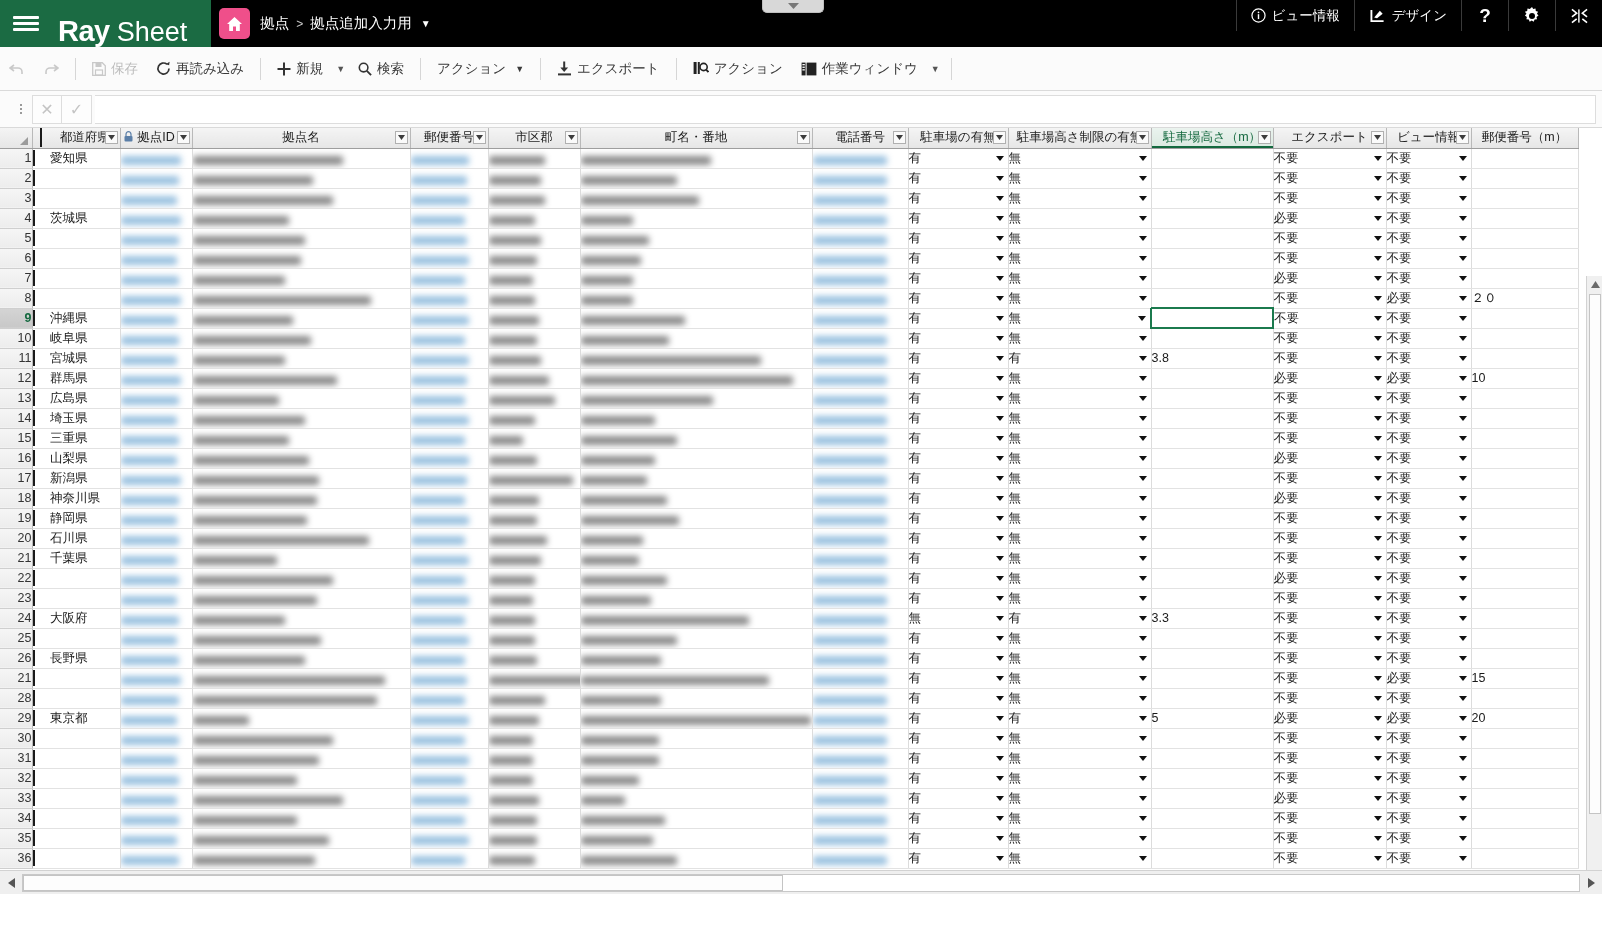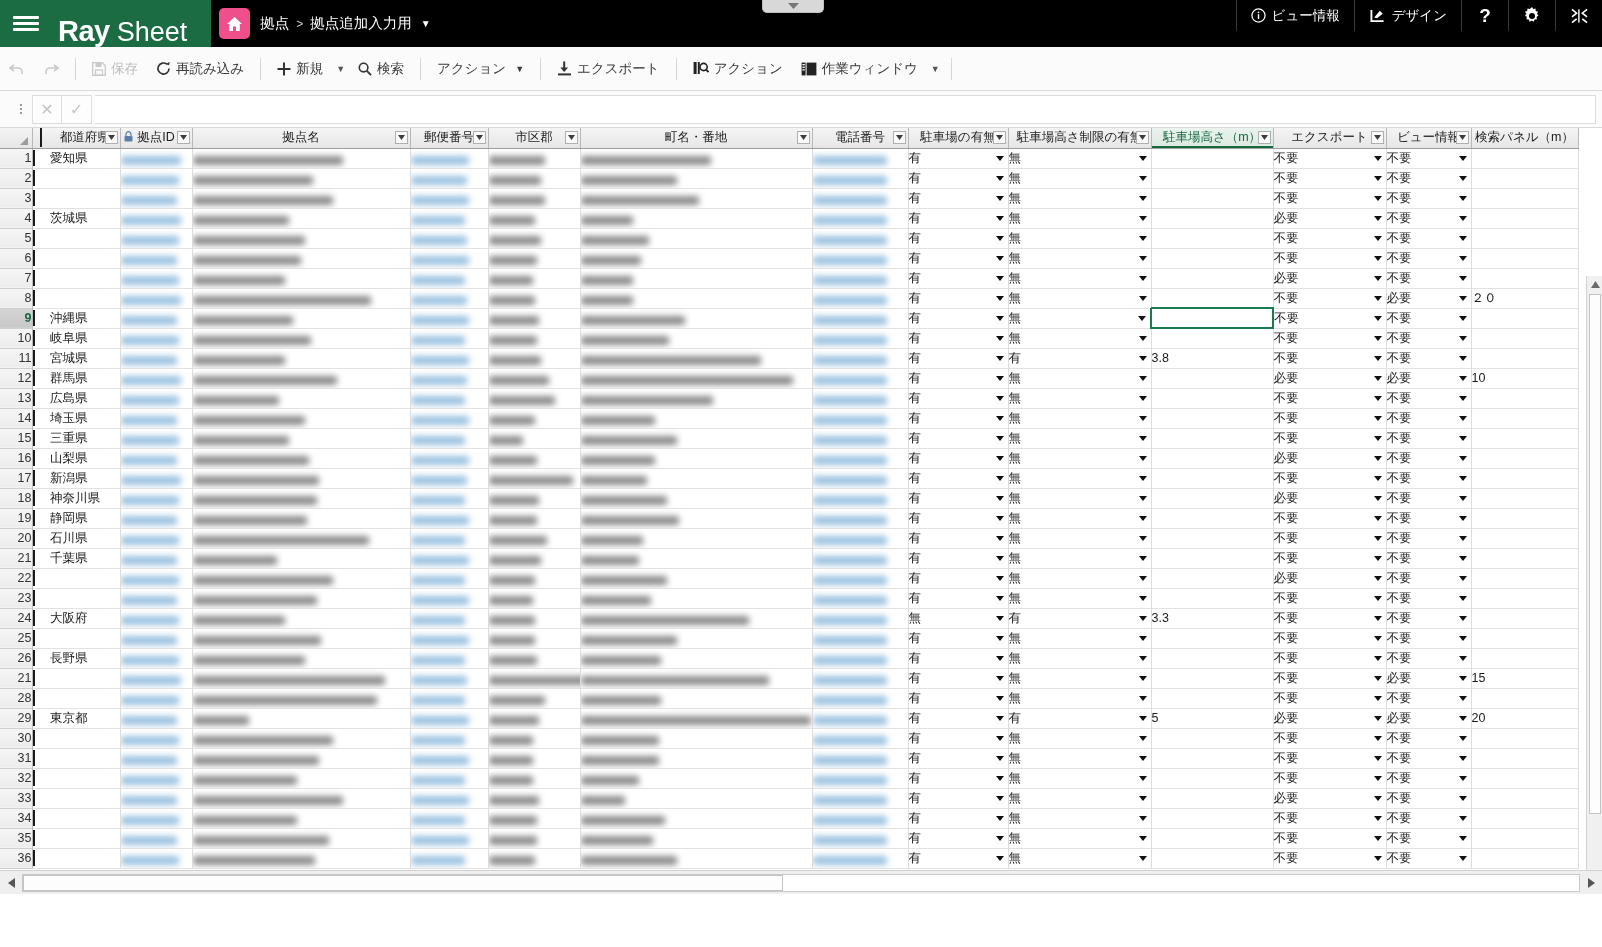--- a/index.html
+++ b/index.html
@@ -413,21 +413,21 @@
             <th class="hdr-cell"><span class="htext">エクスポート</span><span class="hfilter">
                 <svg width="7" height="5" viewBox="0 0 7 5">
                   <path d="M0 0 L7 0 L3.5 5 Z" fill="#3c3c3c"></path>
                 </svg>
               </span></th>
             <th class="hdr-cell"><span class="htext">ビュー情報</span><span class="hfilter">
                 <svg width="7" height="5" viewBox="0 0 7 5">
                   <path d="M0 0 L7 0 L3.5 5 Z" fill="#3c3c3c"></path>
                 </svg>
               </span></th>
-            <th class="hdr-cell"><span class="htext">検索パネル（m）</span></th>
+            <th class="hdr-cell"><span class="htext">郵便番号（m）</span></th>
           </tr>
       </thead>
       <tbody id="gbody">
           <tr>
             <td class="rownum">1</td>
             <td class="cell chk"><span class="box"></span></td>
             <td class="cell">愛知県</td>
             <td class="cell">
               <span class="blur b1" style="width: 60px; background: currentcolor; height: 9px; margin-top: 5px; border-radius: 2px;"></span>
             </td>

